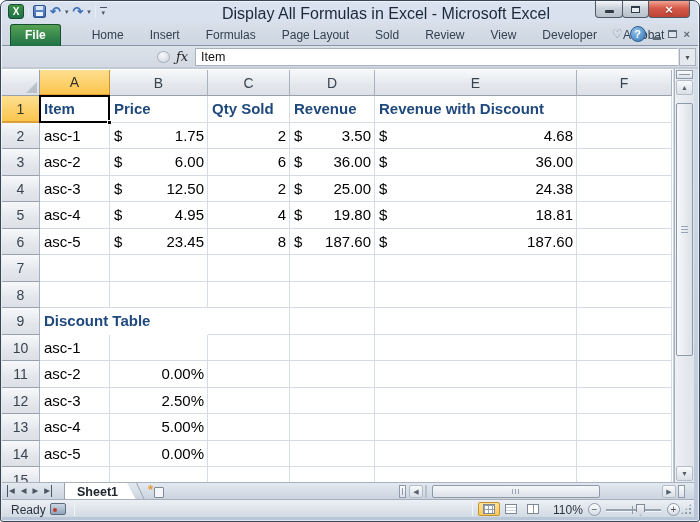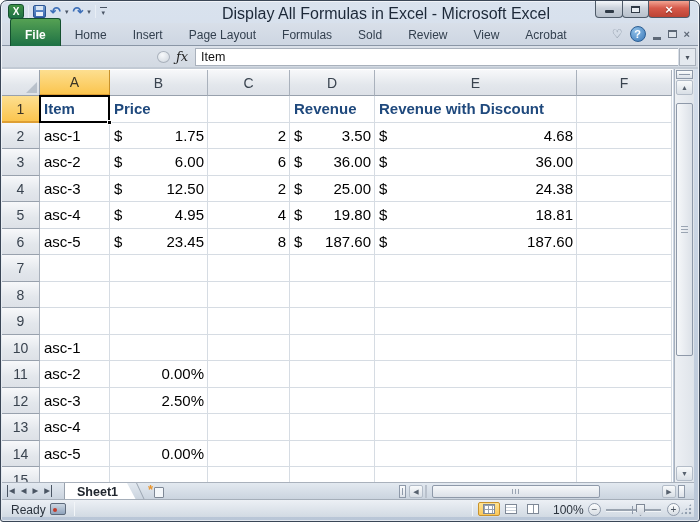--- a/index.html
+++ b/index.html
@@ -38,21 +38,21 @@
   .glyph-restore:before { content:""; position:absolute; left:-1px; top:-1px; right:-1px; height:2px; background:#2F3A46; }
   .glyph-close { color:#fff; font-size:13px; font-weight:bold; line-height:13px; text-shadow:0 1px 1px #7A2218; }
 
   
   #ribbonrow { position:absolute; top:22px; left:1px; right:1px; height:23px;
     background:linear-gradient(#D8DFE9,#CDD6E2); border-bottom:1px solid #8A96A6; }
   #ribbon-tabs { position:absolute; left:8px; top:0; height:23px; display:flex; align-items:flex-end; }
   .rtab { padding:3px 13px 4px 13px; font-size:12px; color:#33404F; }
   .rtab.active { background:linear-gradient(var(--file-tab-top),var(--file-tab-bottom));
     color:#fff; font-weight:bold; border-radius:3px 3px 0 0; border:1px solid #14502F; border-bottom:none;
-    padding:9px 14px 4px 14px; margin-right:1px; }
+    padding:3px 14px 4px 14px; margin-right:18px; }
   #ribbon-right { position:absolute; right:8px; top:3px; display:flex; align-items:center; gap:7px; }
   .heart { color:#7E8A9A; font-size:12px; line-height:12px; }
   .help-btn { width:16px; height:16px; border-radius:50%;
     background:radial-gradient(circle at 35% 30%, #8FC0E8, var(--help-button)); border:1px solid #2B5E93;
     color:#fff; font-size:11px; font-weight:bold; display:flex; align-items:center; justify-content:center; }
   .wb-btn { color:#5D6876; font-size:11px; font-weight:bold; line-height:14px; }
   .wb-min { width:8px; height:3px; background:#5D6876; margin-top:8px; }
   .wb-res { width:9px; height:8px; border:1px solid #5D6876; border-top:2px solid #5D6876; background:#DEE4EB; }
 
   
@@ -206,25 +206,26 @@
           <div class="glyph-close">×</div>
         </div>
     </div>
   </div>
 
   <div id="ribbonrow">
     <div id="ribbon-tabs">
         <div class="rtab active">File</div>
         <div class="rtab">Home</div>
         <div class="rtab">Insert</div>
+        <div class="rtab">Formulas</div>
         <div class="rtab">Page Layout</div>
-        <div class="rtab">Formulas</div>
         <div class="rtab">Sold</div>
         <div class="rtab">Review</div>
         <div class="rtab">View</div>
+        <div class="rtab">Developer</div>
         <div class="rtab">Acrobat</div>
       </div>
     <div id="ribbon-right">
       <span class="heart">♡</span>
       <span class="help-btn">?</span>
       <span class="wb-min"></span>
       <span class="wb-res"></span>
       <span class="wb-btn">×</span>
     </div>
   </div>
@@ -276,20 +277,21 @@
       <div class="gridline" style="left: 38px; top: 212px; width: 632px; height: 1px;"></div>
       <div class="gridline" style="left: 38px; top: 238px; width: 632px; height: 1px;"></div>
       <div class="gridline" style="left: 38px; top: 265px; width: 632px; height: 1px;"></div>
       <div class="gridline" style="left: 38px; top: 291px; width: 632px; height: 1px;"></div>
       <div class="gridline" style="left: 38px; top: 318px; width: 632px; height: 1px;"></div>
       <div class="gridline" style="left: 38px; top: 344px; width: 632px; height: 1px;"></div>
       <div class="gridline" style="left: 38px; top: 371px; width: 632px; height: 1px;"></div>
       <div class="gridline" style="left: 38px; top: 397px; width: 632px; height: 1px;"></div>
       <div class="cell hdr" style="left: 38px; top: 27px; width: 70px;">Item</div>
       <div class="cell hdr" style="left: 108px; top: 27px; width: 90px;">Price</div>
+      <div class="cell hdr" style="left: 206px; top: 27px; width: 82px;">Qty Sold</div>
       <div class="cell hdr" style="left: 373px; top: 27px; width: 202px;">Revenue with Discount</div>
       <div class="cell hdr" style="left: 288px; top: 27px; width: 85px;">Revenue</div>
       <div class="cell" style="left: 38px; top: 54px; width: 70px;">asc-1</div>
       <div class="cell cur" style="left: 108px; top: 54px; width: 98px;">
         <span>$</span>
         <span>1.75</span>
       </div>
       <div class="cell right" style="left: 206px; top: 54px; width: 82px;">2</div>
       <div class="cell cur" style="left: 288px; top: 54px; width: 85px;">
         <span>$</span>
@@ -348,26 +350,28 @@
       </div>
       <div class="cell right" style="left: 206px; top: 160px; width: 82px;">8</div>
       <div class="cell cur" style="left: 288px; top: 160px; width: 85px;">
         <span>$</span>
         <span>187.60</span>
       </div>
       <div class="cell cur" style="left: 373px; top: 160px; width: 202px;">
         <span>$</span>
         <span>187.60</span>
       </div>
+      <div class="cell spill hdr" style="left: 38px; top: 239px; width: 168px;">Discount Table</div>
       <div class="cell" style="left: 38px; top: 266px; width: 70px;">asc-1</div>
       <div class="cell" style="left: 38px; top: 292px; width: 70px;">asc-2</div>
       <div class="cell right" style="left: 108px; top: 292px; width: 98px;">0.00%</div>
       <div class="cell" style="left: 38px; top: 319px; width: 70px;">asc-3</div>
       <div class="cell right" style="left: 108px; top: 319px; width: 98px;">2.50%</div>
       <div class="cell" style="left: 38px; top: 345px; width: 70px;">asc-4</div>
+      <div class="cell right" style="left: 108px; top: 345px; width: 98px;">5.00%</div>
       <div class="cell" style="left: 38px; top: 372px; width: 70px;">asc-5</div>
       <div class="cell right" style="left: 108px; top: 372px; width: 98px;">0.00%</div>
       <div class="" id="selbox" style="left: 37px; top: 26px; width: 71px; height: 28px;">
         <div class="handle"></div>
       </div>
     </div>
 
   <div id="vscroll">
     <div class="vsplit"></div>
     <div class="sbtn" style="top:11px;">
@@ -417,21 +421,21 @@
       <div class="viewbtn active">
           <div class="vicon grid"></div>
         </div>
       <div class="viewbtn">
           <div class="vicon layout"></div>
         </div>
       <div class="viewbtn">
           <div class="vicon pbreak"></div>
         </div>
     </div>
-    <span id="zoom-label">100%</span>
+    <span id="zoom-label">110%</span>
     <div class="zoombtn" style="left:586px;">
         <span>−</span>
       </div>
     <div id="zoom-track"></div>
     <div id="zoom-tick"></div>
     <div id="zoom-thumb"></div>
     <div class="zoombtn" style="left:665px;">
         <span>+</span>
       </div>
     <div id="resize-grip"></div>

